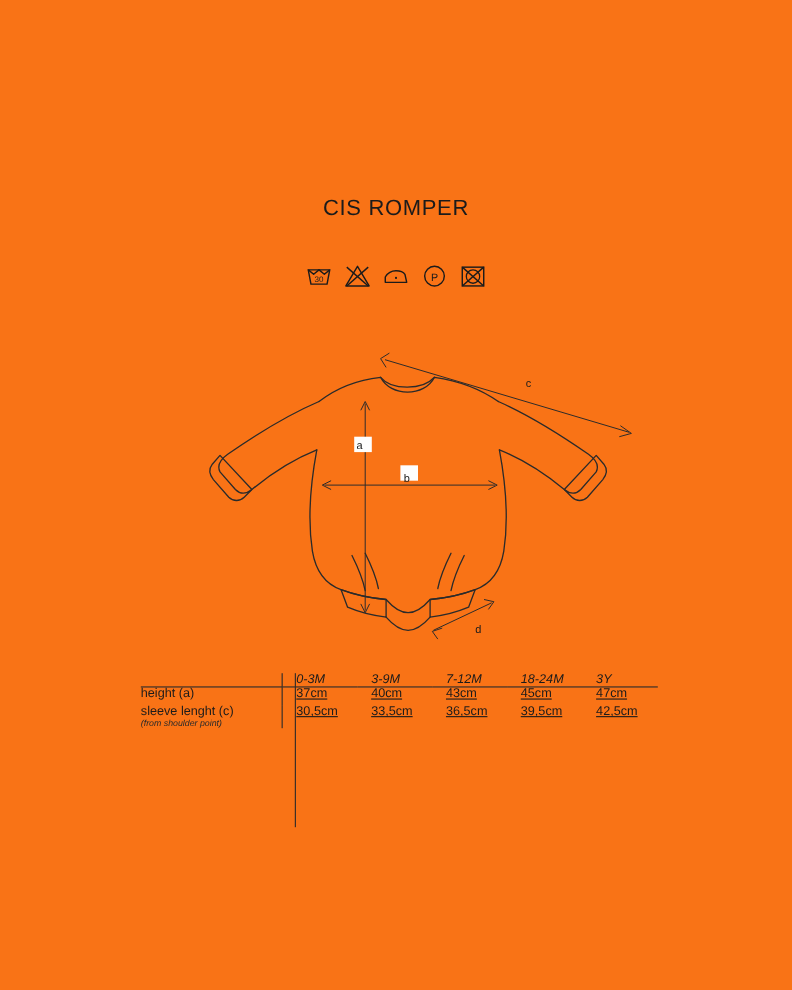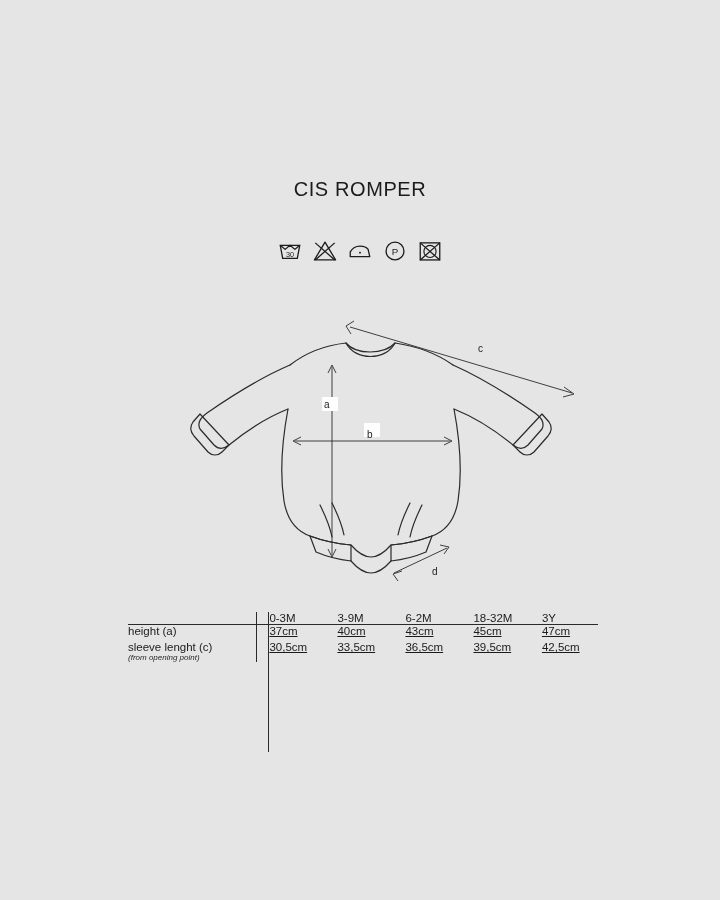--- a/index.html
+++ b/index.html
@@ -12,21 +12,21 @@
     height: 900px;
     font-family: "Liberation Sans", sans-serif;
     color: #1a1a1a;
     position: relative;
     overflow: hidden;
   }
   .page {
     position: relative;
     width: 720px;
     height: 900px;
-    background: #e5e5e5;
+    background: #f97316;
   }
 
   
   .title {
     position: absolute;
     top: 178px;
     left: 0;
     width: 720px;
     text-align: center;
     font-size: 20px;
@@ -110,20 +110,21 @@
   tbody tr td.col-label {
     border-right: 1px solid #2a2a2a;
     padding-right: 8px;
   }
   tbody tr td.col-size {
     padding-left: 12px;
     text-decoration: underline;
   }
   thead th.col-size {
     padding-left: 12px;
+    font-style: italic;
   }
   thead th.col-label {
     padding-right: 8px;
   }
   .sub-note {
     display: block;
     font-size: 8px;
     font-style: italic;
     line-height: 9px;
     color: #2a2a2a;
@@ -264,22 +265,22 @@
   </svg>
 
   <div class="table-wrap">
     <div class="divider-ext"></div>
     <table class="size-table">
       <thead>
         <tr>
           <th class="col-label"></th>
           <th class="col-size">0-3M</th>
           <th class="col-size">3-9M</th>
-          <th class="col-size">6-2M</th>
-          <th class="col-size">18-32M</th>
+          <th class="col-size">7-12M</th>
+          <th class="col-size">18-24M</th>
           <th class="col-size">3Y</th>
         </tr>
       </thead>
       <tbody>
         <tr class="head-rule">
           <td class="col-label"></td>
           <td class="col-size"></td>
           <td class="col-size"></td>
           <td class="col-size"></td>
           <td class="col-size"></td>
@@ -294,21 +295,21 @@
           <td class="col-size">40cm</td>
           <td class="col-size">43cm</td>
           <td class="col-size">45cm</td>
           <td class="col-size">47cm</td>
         </tr>
 
 
         <tr>
           <td class="col-label">
             <span class="row-label-inner">sleeve lenght (c)</span>
-            <span class="sub-note">(from opening point)</span>
+            <span class="sub-note">(from shoulder point)</span>
           </td>
           <td class="col-size">30,5cm</td>
           <td class="col-size">33,5cm</td>
           <td class="col-size">36,5cm</td>
           <td class="col-size">39,5cm</td>
           <td class="col-size">42,5cm</td>
         </tr>
 
       </tbody>
     </table>

